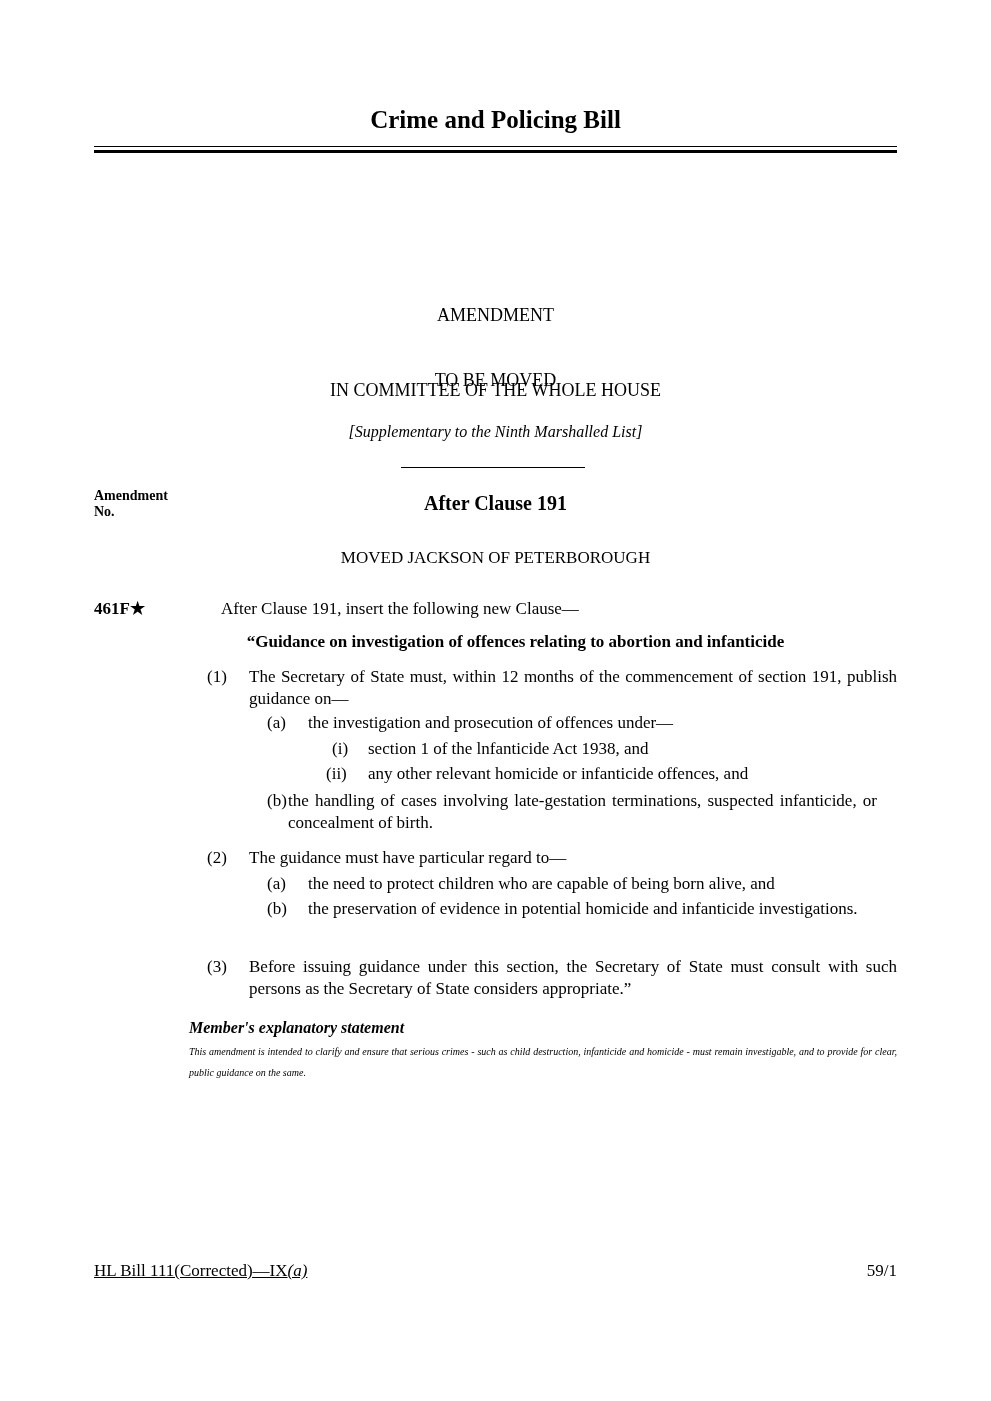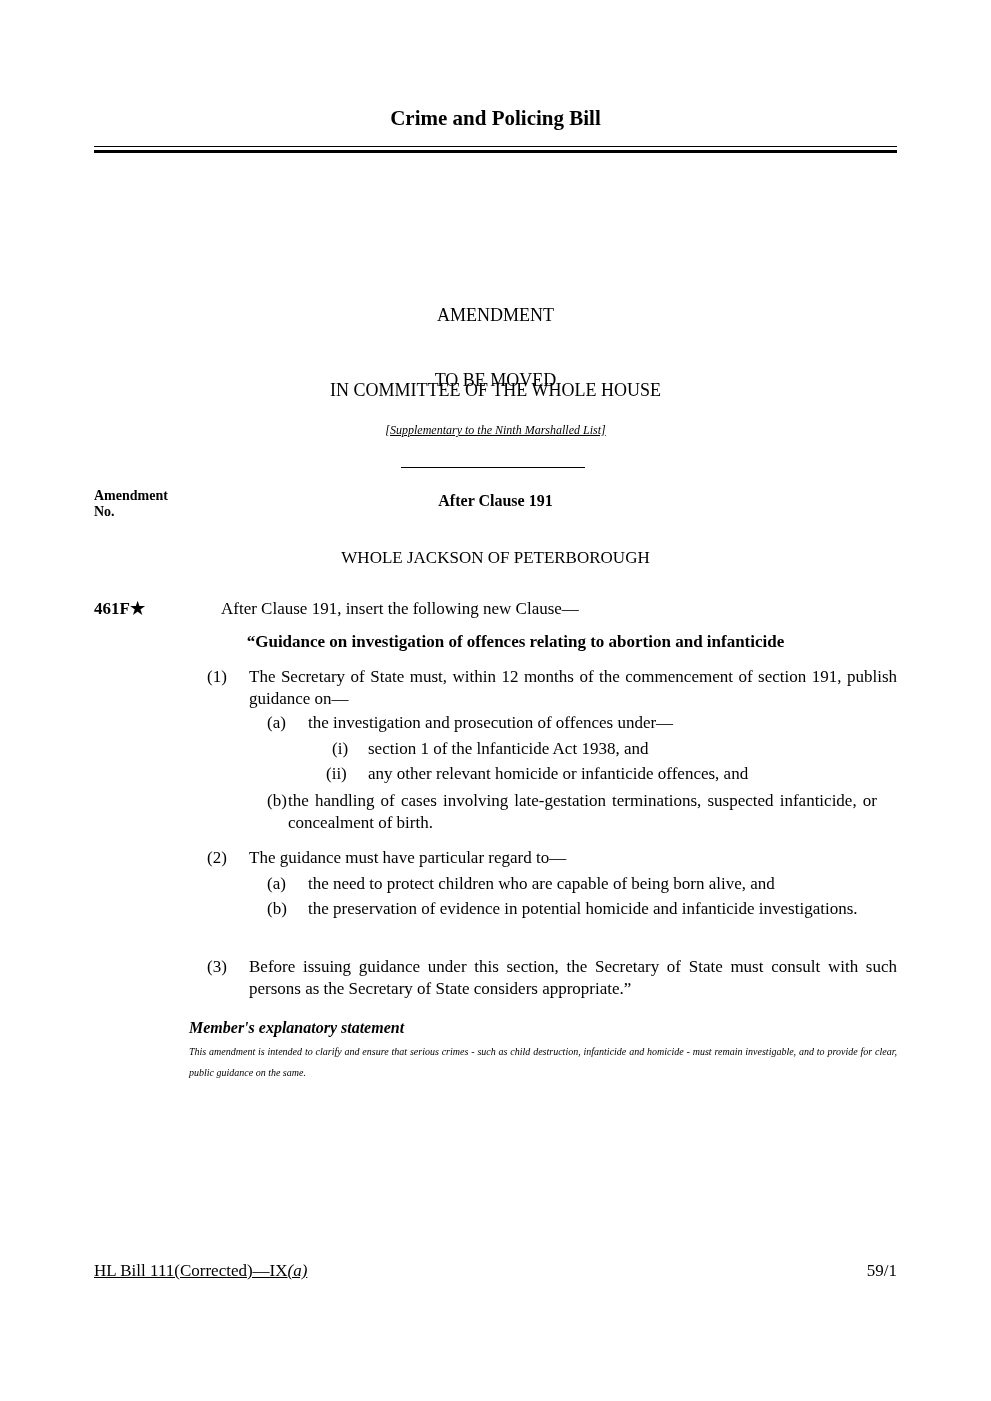--- a/index.html
+++ b/index.html
@@ -1,48 +1,48 @@
 <!DOCTYPE html>
 <html><head>
 <meta charset="utf-8">
 <style>
   html, body { margin: 0; padding: 0; background: #ffffff; }
   body { width: 991px; height: 1401px; position: relative; overflow: hidden;
          font-family: "Liberation Serif", "DejaVu Serif", serif; color: #000; }
   .abs { position: absolute; }
-  .title { left: 94px; width: 803px; top: 106px; text-align: center; font-size: 21px; font-weight: bold; }
+  .title { left: 94px; width: 803px; top: 106px; text-align: center; font-size: 25px; font-weight: bold; }
   .rule1 { left: 94px; width: 803px; top: 146px; height: 0; border-top: 1.5px solid #000; }
   .rule2 { left: 94px; width: 803px; top: 150px; height: 0; border-top: 3px solid #000; }
   .center { left: 94px; width: 803px; text-align: center; font-size: 18px; }
   .shortrule { left: 401px; width: 184px; top: 467px; border-top: 1px solid #000; }
   .amend-label { left: 94px; top: 488px; font-size: 14px; font-weight: bold; line-height: 16px; }
   .txt { font-size: 17px; line-height: 22px; text-align: center; }
   .just { text-align: justify; text-align-last: left; }
   .ital { font-style: italic; }
 </style>
 </head>
 <body>
 
 <div class="abs title">Crime and Policing Bill</div>
 <div class="abs rule1"></div>
 <div class="abs rule2"></div>
 
 <div class="abs center" style="top:305px;">AMENDMENT</div>
 <div class="abs center" style="top:342px;margin-top:28px;">TO BE MOVED</div>
 <div class="abs center" style="top:380px;">IN COMMITTEE OF THE WHOLE HOUSE</div>
-<div class="abs center ital" style="top:423px; font-size:12px;text-decoration:underline;">[Supplementary to the Ninth Marshalled List]</div>
+<div class="abs center ital" style="top:423px; font-size:16px;">[Supplementary to the Ninth Marshalled List]</div>
 <div class="abs shortrule"></div>
 
 <div class="abs amend-label">
   <div>Amendment</div>
   <div>No.</div>
 </div>
-<div class="abs center" style="top:492px; font-size:16px; font-weight:bold;">After Clause 191</div>
+<div class="abs center" style="top:492px; font-size:20px; font-weight:bold;">After Clause 191</div>
 
-<div class="abs center" style="top:548px; font-size:17px;">WHOLE JACKSON OF PETERBOROUGH</div>
+<div class="abs center" style="top:548px; font-size:17px;">MOVED JACKSON OF PETERBOROUGH</div>
 
 <div class="abs txt" style="left:94px; top:598px; font-weight:bold;">461F★</div>
 <div class="abs txt" style="left:189px; top:598px;margin-left:32px;">After Clause 191, insert the following new Clause—</div>
 
 <div class="abs txt" style="left:94px; width:803px; top:631px; text-align:center; font-weight:bold; padding-left:40px; box-sizing:border-box;">“Guidance on investigation of offences relating to abortion and infanticide</div>
 
 <div class="abs txt" style="left:207px; top:666px;">(1)</div>
 <div class="abs txt just" style="left:249px; width:648px; top:666px;">The Secretary of State must, within 12 months of the commencement of section 191, publish guidance on—</div>
 <div class="abs txt" style="left:267px; top:712px;">(a)</div>
 <div class="abs txt" style="left:308px; top:712px;">the investigation and prosecution of offences under—</div>

